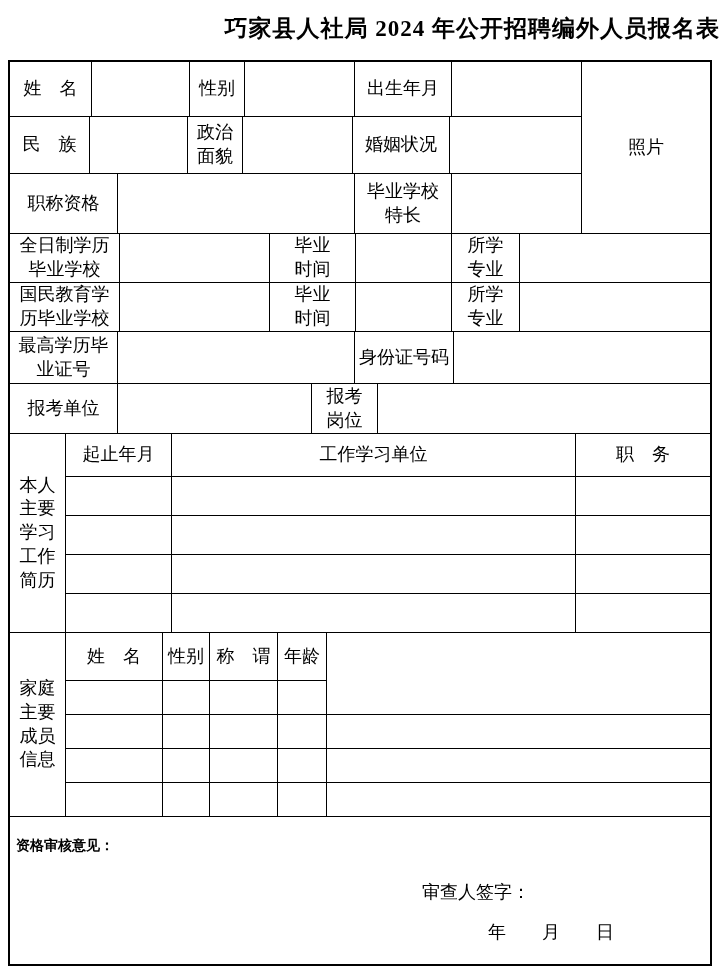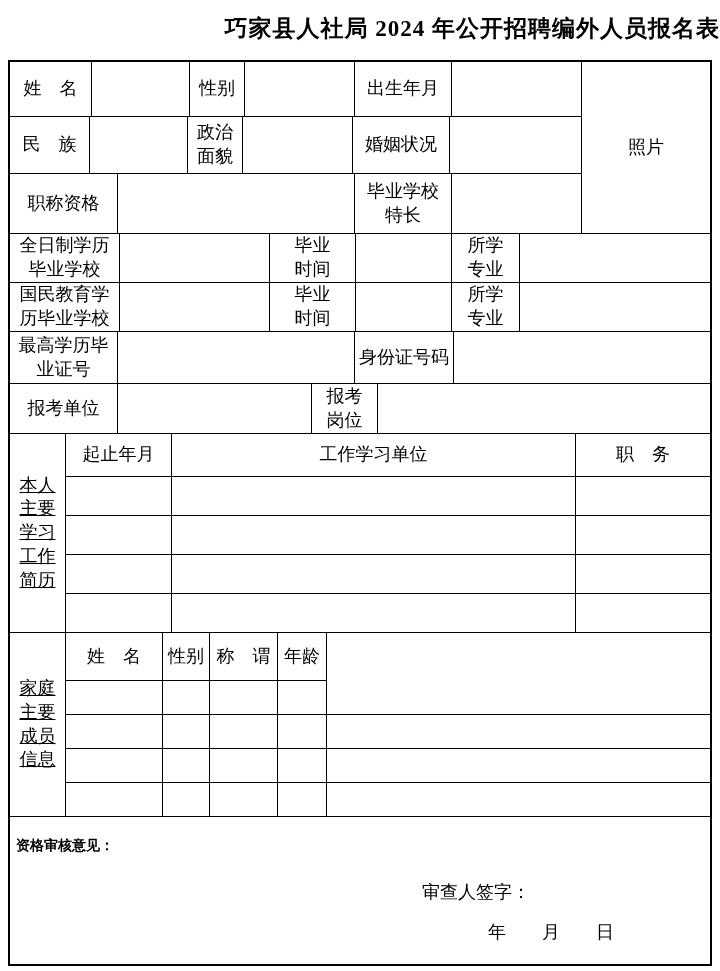--- a/index.html
+++ b/index.html
@@ -21,21 +21,21 @@
   .col { display:flex; flex-direction:column; }
   .cell {
     border-right:1px solid #000; border-bottom:1px solid #000;
     display:flex; align-items:center; justify-content:center;
     text-align:center; white-space:pre-line; font-size:18px; line-height:1.32;
     overflow:hidden;
   }
   .flex1 { flex:1; }
   .noR { border-right:none; }
   .noB { border-bottom:none; }
-  .vlabel { width:56px;text-decoration:underline; }
+  .vlabel { width:56px; }
   .gsec { position:relative; display:block; height:147px; }
   .opinion { position:absolute; left:6px; top:20px; font-size:14px; font-weight:700; }
   .signer  { position:absolute; left:412px; top:64px; font-size:18px; }
   .dateline{ position:absolute; left:478px; top:104px; font-size:18px; }
 </style>
 </head>
 <body>
 
 <div class="page">
   <div class="title">巧家县人社局 2024 年公开招聘编外人员报名表</div>

